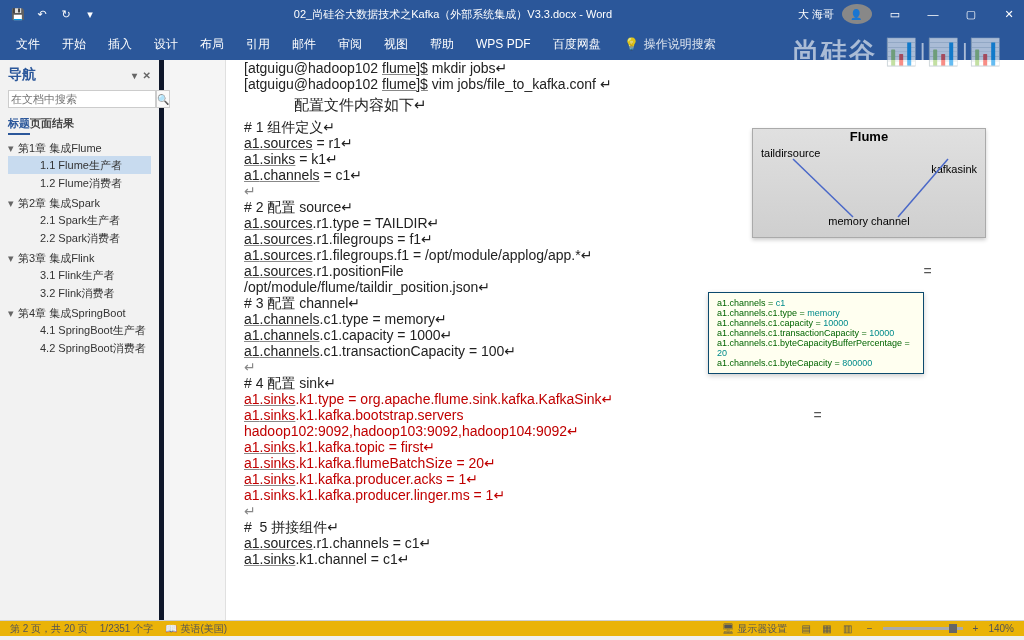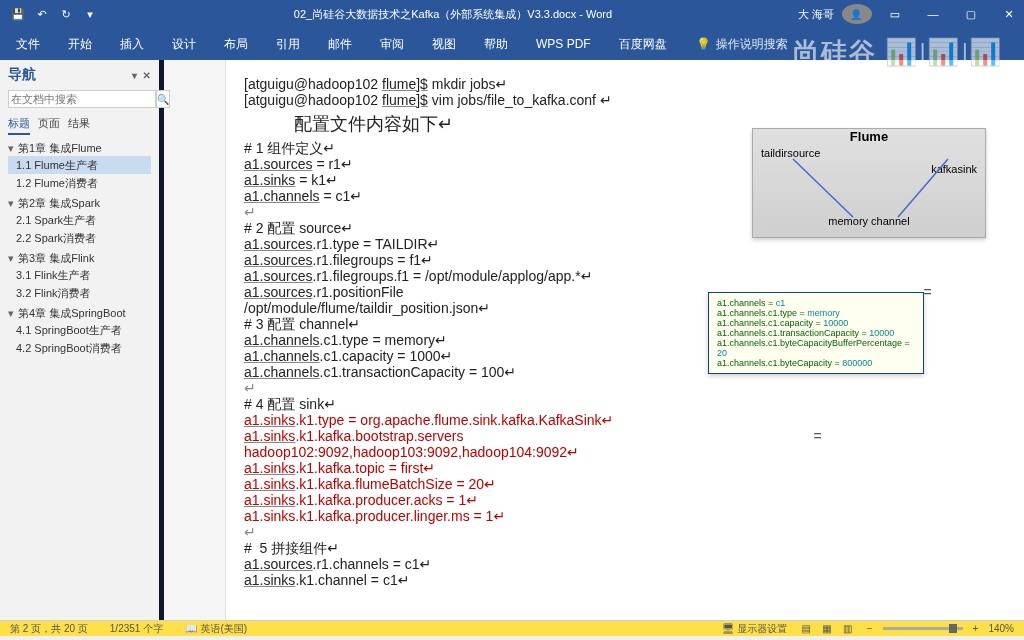--- a/index.html
+++ b/index.html
@@ -3,57 +3,57 @@
 <meta charset="utf-8">
 <style>
 * { margin:0; padding:0; box-sizing:border-box; font-family:"Microsoft YaHei",sans-serif; }
 body { width:1024px; height:640px; overflow:hidden; background:#f0f0f0; position:relative; }
 .titlebar { height:28px; background:#2b579a; display:flex; align-items:center; color:#fff; font-size:11px; }
 .titlebar .qat { display:flex; gap:4px; padding:0 8px; }
 .titlebar .qat span { width:20px; text-align:center; cursor:pointer; }
 .titlebar .title { flex:1; text-align:center; }
 .titlebar .wincontrols { display:flex; gap:8px; align-items:center; }
 .titlebar .wincontrols span { width:30px; text-align:center; cursor:pointer; }
-.menubar { height:32px; background:#2b579a; display:flex; align-items:center; color:#fff; font-size:12px; padding-left:6px; gap:8px; }
+.menubar { height:32px; background:#2b579a; display:flex; align-items:center; color:#fff; font-size:12px; padding-left:6px; gap:2px; }
 .menubar .tab { padding:4px 10px; cursor:pointer; }
 .menubar .tell { margin-left:12px; display:flex; align-items:center; gap:4px; opacity:.85; }
 .menubar .tell .bulb { font-size:12px; }
 .content { display:flex; height:560px; }
 .navpane { width:164px; background:#f2f2f2; border-right:5px solid #0f172a; padding:6px 8px; font-size:11px; position:relative; }
 .navpane .navhead { font-weight:bold; font-size:14px; color:#2b579a; margin-bottom:6px; display:flex; justify-content:space-between; align-items:center; }
 .navpane .search { display:flex; margin-bottom:8px; }
 .navpane .search input { flex:1; font-size:11px; padding:2px; border:1px solid #ccc; }
 .navpane .search button { width:18px; border:1px solid #ccc; background:#fafafa; font-size:10px; cursor:pointer; }
-.navpane .navtabs { display:flex; gap:8px; font-size:11px; margin-bottom:6px; }
+.navpane .navtabs { display:flex; gap:0; font-size:11px; margin-bottom:6px;font-weight:bold; }
 .navpane .navtabs span { cursor:pointer; color:#444; }
 .navpane .navtabs span.active { color:#2b579a; border-bottom:2px solid #2b579a; padding-bottom:2px; }
 .navpane .tree { font-size:11px; color:#333; }
 .navpane .tree .chap { margin-top:4px; }
 .navpane .tree .chap .chaplabel { cursor:pointer; }
-.navpane .tree .sub { padding-left:8px; line-height:18px; cursor:pointer; }
+.navpane .tree .sub { padding-left:32px; line-height:18px; cursor:pointer; }
 .navpane .tree .sub.sel { background:#c8dbef; }
 .navpane .tree .caret { display:inline-block; width:10px; color:#666; }
 .ruler { width:62px; background:#f5f5f5; border-right:1px solid #e0e0e0; }
-.doc { flex:1; background:#fff; padding:16px 10px 0 18px; font-family:Consolas,monospace; font-size:14px; color:#222; position:relative; overflow:hidden; }
+.doc { flex:1; background:#fff; padding:0 10px 0 18px; font-family:Consolas,monospace; font-size:14px; color:#222; position:relative; overflow:hidden; }
 .doc .para { line-height:16px; white-space:pre; }
 .doc .u { text-decoration:underline; text-decoration-color:#888; }
 .doc .red { color:#c00000; }
-.doc .heading { font-family:"Microsoft YaHei"; margin:4px 0 4px 50px; font-size:18px; }
+.doc .heading { font-family:"Microsoft YaHei"; margin:4px 0 4px 50px; font-size:15px; }
 .doc .cm { color:#888; }
 .doc .eq { margin-left:520px; color:#555; }
 .diagram { position:absolute; right:38px; top:128px; width:234px; height:110px; background:linear-gradient(#e0e0e0,#cfcfcf); border:1px solid #aaa; box-shadow:0 2px 4px rgba(0,0,0,.2); font-size:11px; }
 .diagram .fl { position:absolute; top:0; left:50%; transform:translateX(-50%); font-weight:bold; font-size:13px; }
 .diagram .src { position:absolute; top:18px; left:8px; }
 .diagram .sink { position:absolute; top:34px; right:8px; }
 .diagram .chan { position:absolute; bottom:10px; left:50%; transform:translateX(-50%); }
 .diagram svg { position:absolute; top:0; left:0; width:100%; height:100%; }
 .tooltip { position:absolute; right:100px; top:292px; width:216px; background:#fffff0; border:1px solid #0c4a6e; padding:5px 8px; font-family:Consolas,monospace; font-size:9px; color:#333; box-shadow:0 2px 5px rgba(0,0,0,.2); }
 .tooltip .k { color:#006400; }
 .tooltip .v { color:#008b8b; }
-.statusbar { height:16px; background:#fde047; border-top:1px solid #d0d0d0; display:flex; align-items:center; font-size:10px; color:#555; padding:0 10px; gap:22px; }
+.statusbar { height:16px; background:#eab308; border-top:1px solid #d0d0d0; display:flex; align-items:center; font-size:10px; color:#555; padding:0 10px; gap:12px; }
 .statusbar .right { margin-left:auto; display:flex; align-items:center; gap:10px; }
 .statusbar .viewbtns span { display:inline-block; width:18px; text-align:center; cursor:pointer; border:1px solid transparent; }
 .statusbar .slider { width:80px; height:3px; background:#aaa; position:relative; }
 .statusbar .slider .thumb { position:absolute; right:6px; top:-3px; width:8px; height:9px; background:#666; }
 .watermark { position:absolute; right:20px; top:35px; font-size:26px; color:rgba(255,255,255,.6); font-weight:bold; pointer-events:none; letter-spacing:2px; font-family:"Microsoft YaHei"; z-index:5; }
 .avatar { width:20px; height:20px; border-radius:50%; background:#888; display:inline-flex; align-items:center; justify-content:center; font-size:10px; }
 </style>
 </head>
 <body>
 

